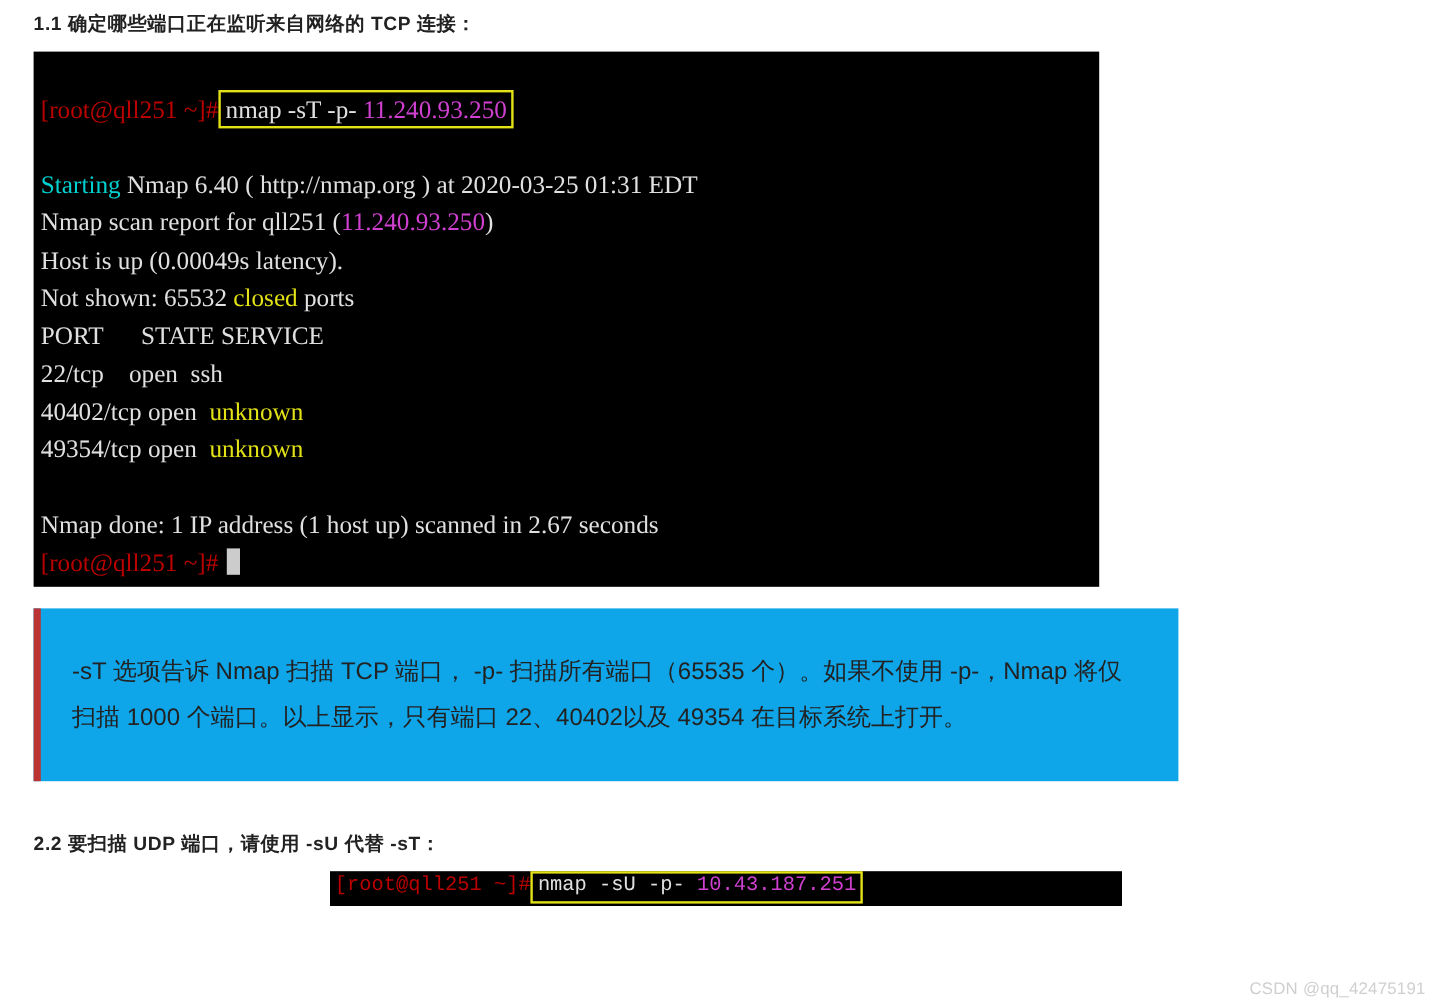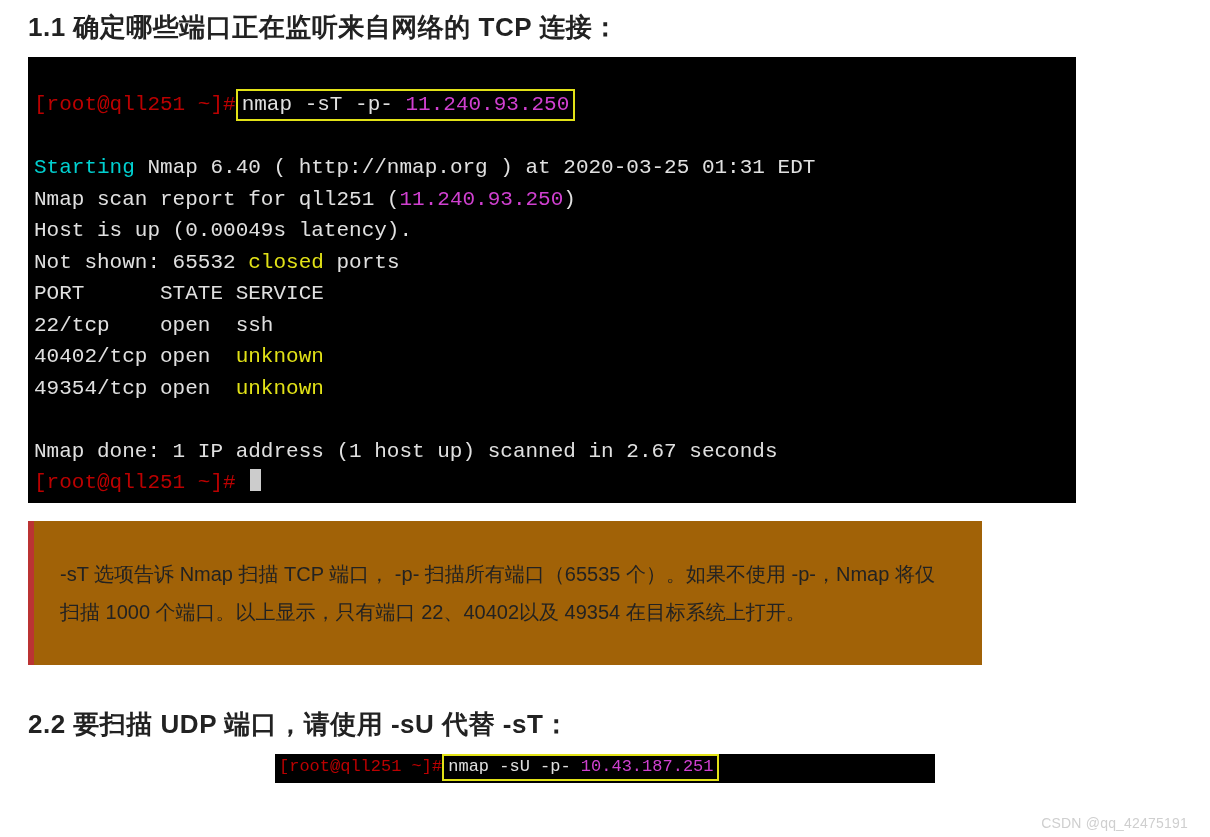--- a/index.html
+++ b/index.html
@@ -5,35 +5,35 @@
   * { margin:0; padding:0; box-sizing:border-box; }
   body {
     width:1210px; height:837px;
     background:#ffffff;
     font-family:"Microsoft YaHei","PingFang SC","Helvetica Neue",Arial,sans-serif;
     color:#222;
     position:relative;
     padding:10px 28px 0 28px;
   }
   h3.section-heading {
-    font-size:26px;
+    font-size:16px;
     font-weight:700;
     color:#222;
     margin:0 0 12px 0;
     letter-spacing:0.5px;
   }
   .terminal {
     background:#000;
     color:#ccc;
-    font-family:Liberation Mono, monospace;
+    font-family:Liberation Serif, serif;
     font-size:21px;
     line-height:1.5;
     white-space:pre;
     margin:0 0 18px 0;
-    width:1048px;
+    width:888px;
   }
   .terminal .pad { padding:0 6px 4px 6px; }
   .terminal .white { color:#e0e0e0; }
   .terminal .cyan { color:#00d0d0; }
   .terminal .yellow { color:#e2e217; }
   .terminal .magenta { color:#d040d0; }
   .terminal .darkred { color:#bb0000; }
   .cmd-box {
     display:inline-block;
     border:2px solid #e2e217;
@@ -43,21 +43,21 @@
   .cursor {
     display:inline-block;
     width:11px; height:22px;
     background:#cccccc;
     vertical-align:-3px;
     margin-left:2px;
   }
 
   blockquote.note {
     border-left:6px solid #bb3333;
-    background:#a16207;
+    background:#0ea5e9;
     margin:0 0 42px 0;
     padding:34px 42px 34px 26px;
     width:954px;
     font-size:20px;
     line-height:1.9;
     color:#222;
   }
 
   .terminal-udp {
     background:#000;

